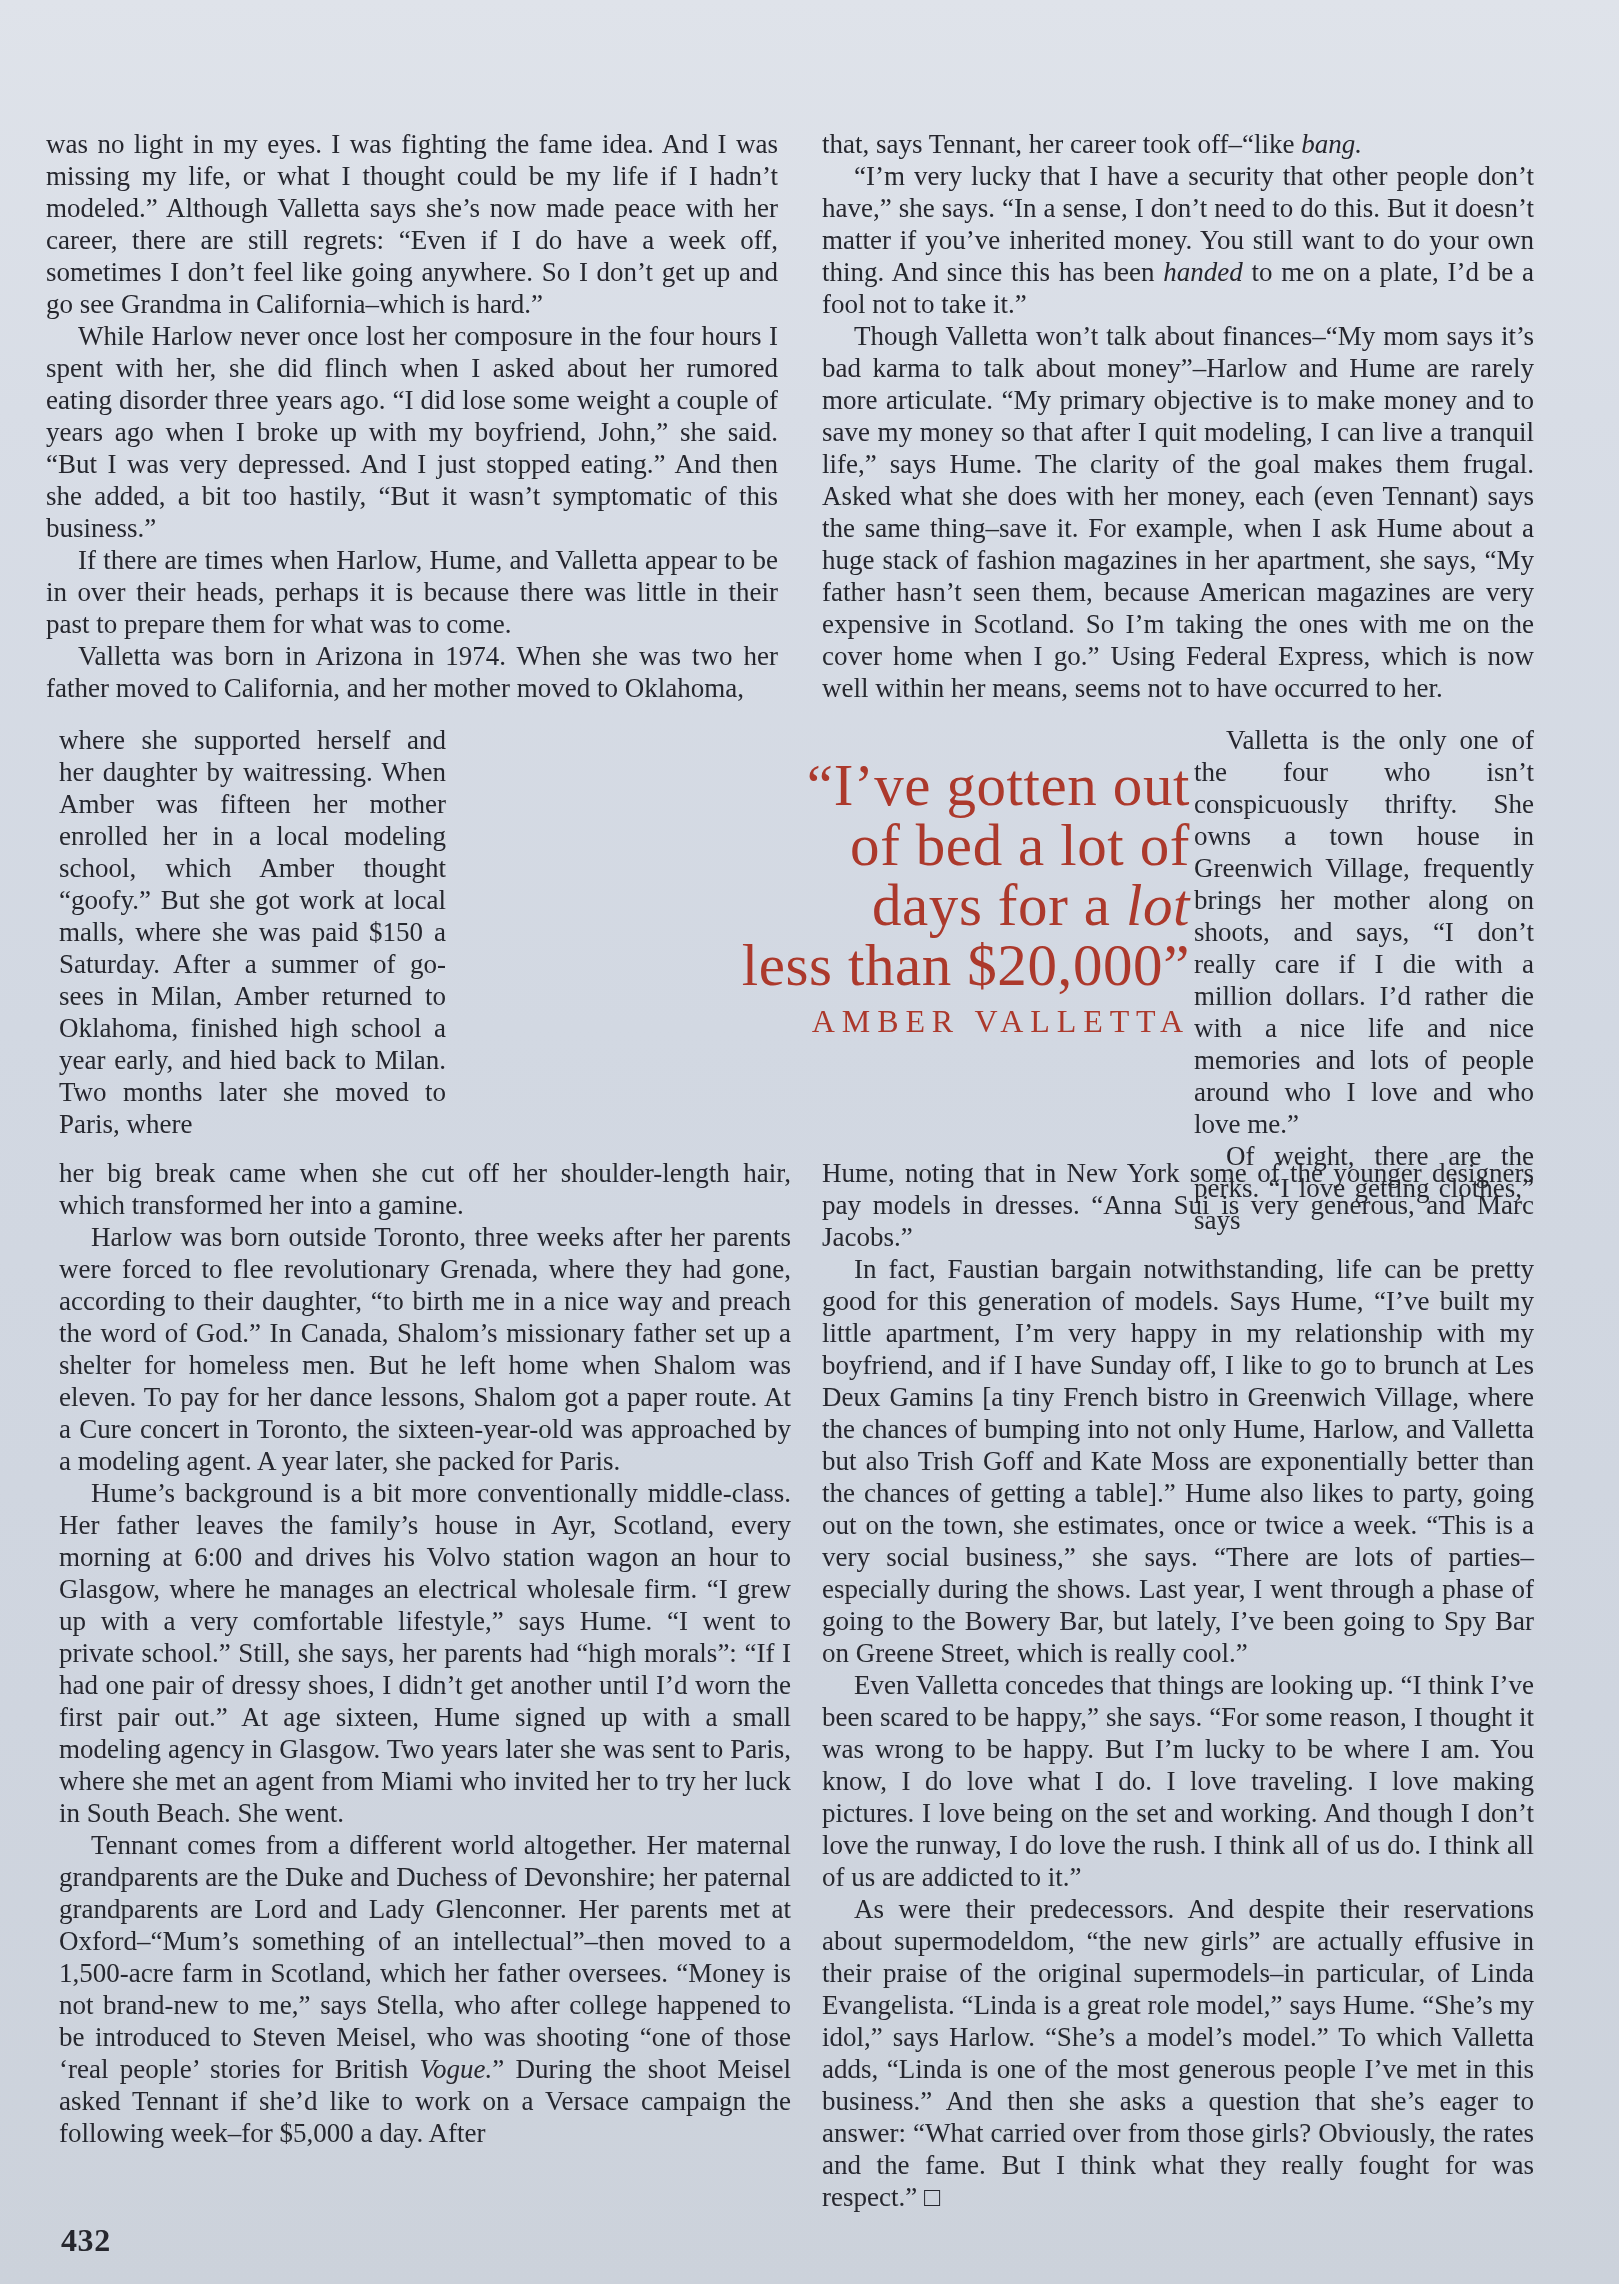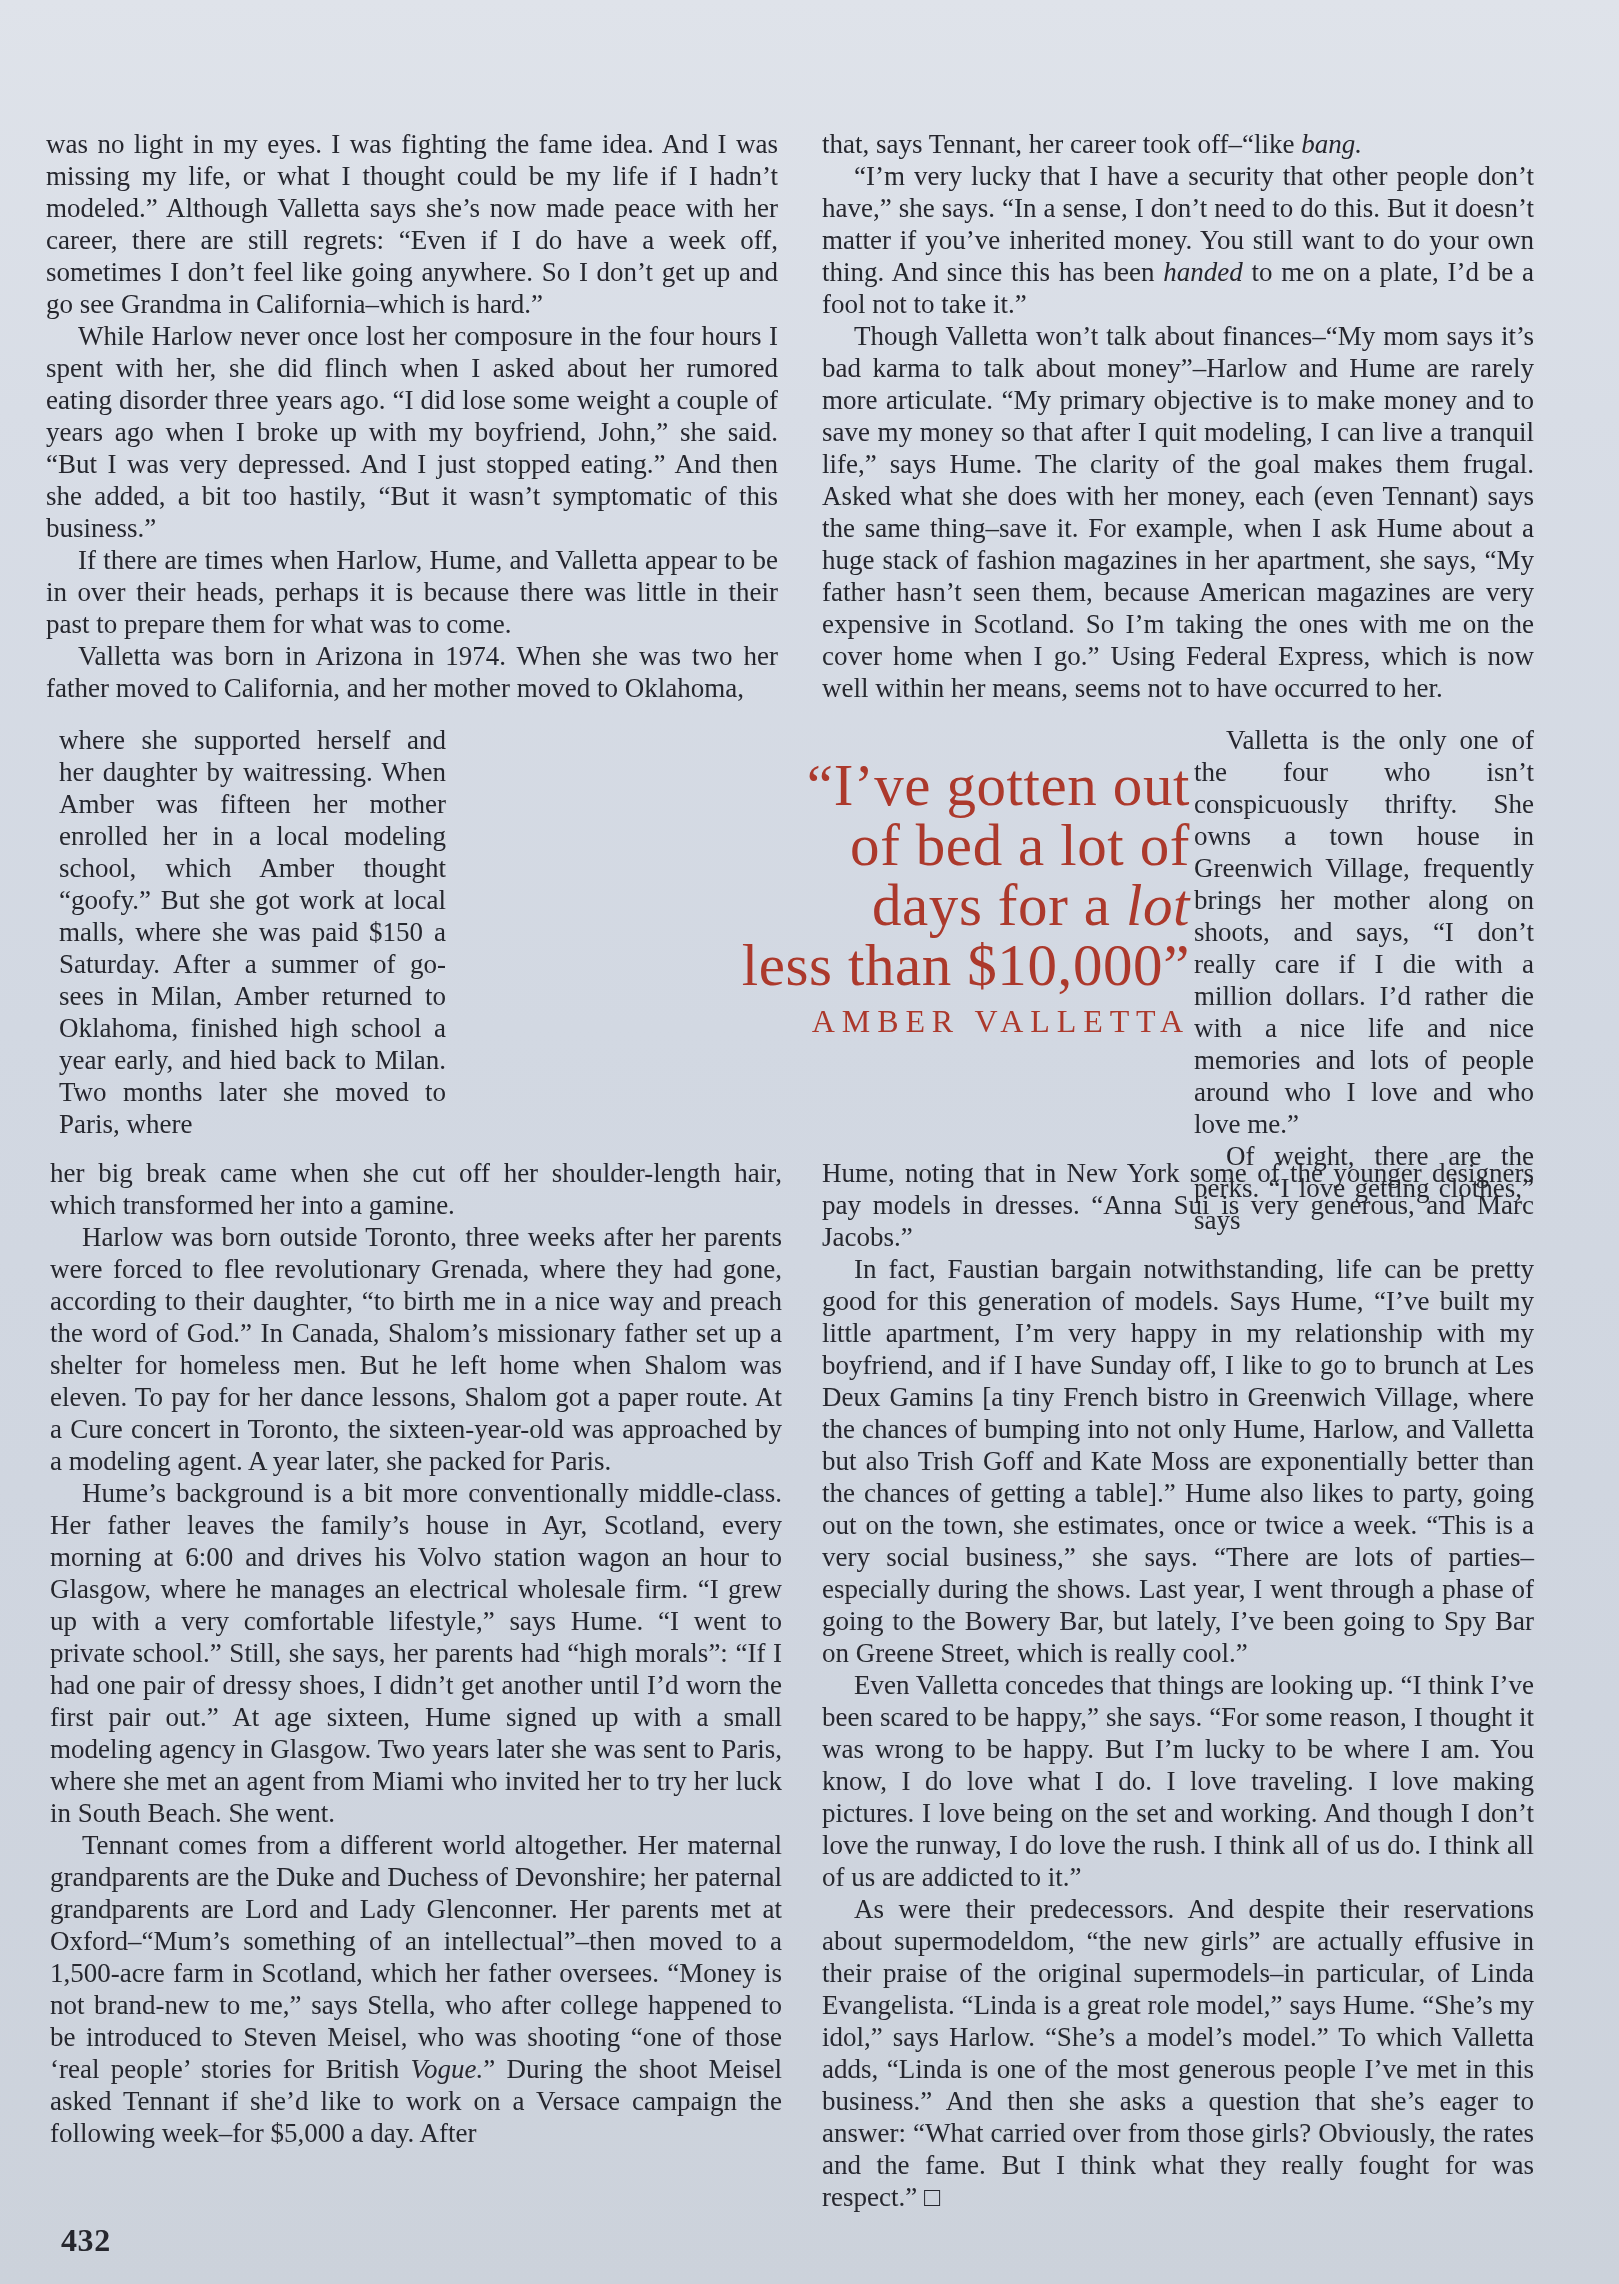--- a/index.html
+++ b/index.html
@@ -16,21 +16,21 @@
     font-size:27px;
     line-height:32px;
     text-align:justify;
     hyphens:auto;
     -webkit-hyphens:auto;
   }
   .col-block p{margin:0;padding:0;}
   .col-block p.indent{text-indent:32px;}
   #left-top   {left:46px;  top:128px;  width:732px; height:597px;}
   #left-narrow{left:59px;  top:724px; width:387px;  height:433px;}
-  #left-bottom{left:50px;  top:1157px; width:732px; height:1059px;}
+  #left-bottom{left:59px;  top:1157px; width:732px; height:1059px;}
   #right-top   {left:822px; top:128px;  width:712px; height:597px;}
   #right-narrow{left:1194px; top:724px; width:340px;  height:433px;}
   #right-bottom{left:822px; top:1157px; width:712px; height:1059px;}
   .pull-quote{
     position:absolute;
     left:430px; top:755px; width:760px;
     text-align:right;
     color:var(--accent,#ac392c);
   }
   .quote-lines{
@@ -95,21 +95,21 @@
       <p class="indent">In fact, Faustian bargain notwithstanding, life can be pretty good for this generation of models. Says Hume, “I’ve built my little apartment, I’m very happy in my relationship with my boyfriend, and if I have Sunday off, I like to go to brunch at Les Deux Gamins [a tiny French bistro in Greenwich Village, where the chances of bumping into not only Hume, Harlow, and Valletta but also Trish Goff and Kate Moss are exponentially better than the chances of getting a table].” Hume also likes to party, going out on the town, she estimates, once or twice a week. “This is a very social business,” she says. “There are lots of parties–especially during the shows. Last year, I went through a phase of going to the Bowery Bar, but lately, I’ve been going to Spy Bar on Greene Street, which is really cool.”</p>
       <p class="indent">Even Valletta concedes that things are looking up. “I think I’ve been scared to be happy,” she says. “For some reason, I thought it was wrong to be happy. But I’m lucky to be where I am. You know, I do love what I do. I love traveling. I love making pictures. I love being on the set and working. And though I don’t love the runway, I do love the rush. I think all of us do. I think all of us are addicted to it.”</p>
       <p class="indent">As were their predecessors. And despite their reservations about supermodeldom, “the new girls” are actually effusive in their praise of the original supermodels–in particular, of Linda Evangelista. “Linda is a great role model,” says Hume. “She’s my idol,” says Harlow. “She’s a model’s model.” To which Valletta adds, “Linda is one of the most generous people I’ve met in this business.” And then she asks a question that she’s eager to answer: “What carried over from those girls? Obviously, the rates and the fame. But I think what they really fought for was respect.” □</p>
     </div>
 
   <div class="pull-quote">
     <div class="quote-lines">
         <div class="q-line">“I’ve gotten out</div>
         <div class="q-line">of bed a lot of</div>
         <div class="q-line">days for a <em>lot</em></div>
-        <div class="q-line">less than $10,000”</div>
+        <div class="q-line">less than $20,000”</div>
       </div>
     <div class="quote-attr">AMBER VALLETTA</div>
   </div>
 
   <div class="page-number">432</div>
 
 </div>
 
 
 </body></html>

